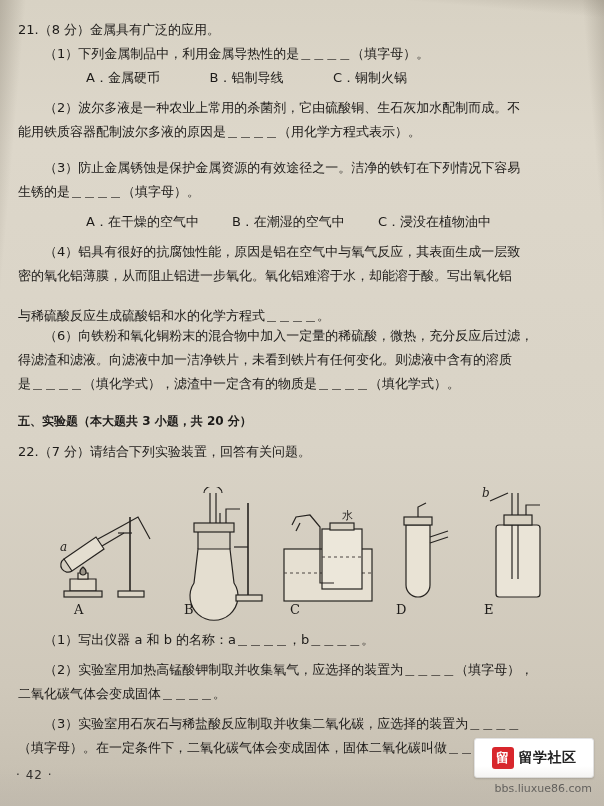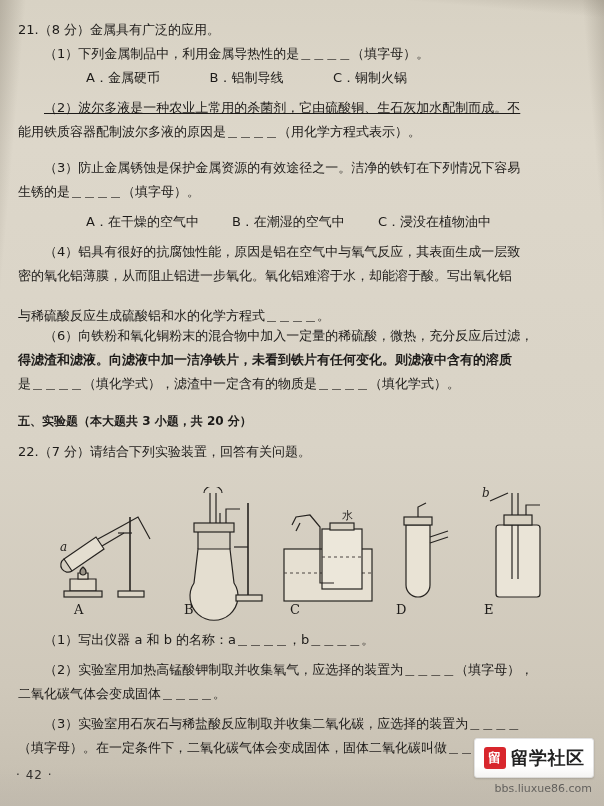--- a/index.html
+++ b/index.html
@@ -89,21 +89,21 @@
   .wm .wm-mark {
     width: 22px; height: 22px;
     background: #d8262c;
     border-radius: 3px;
     color: #fff;
     font-size: 13px;
     font-weight: bold;
     display: flex; align-items: center; justify-content: center;
   }
   .wm .wm-text {
-    font-size: 18px;
+    font-size: 14px;
     color: #222;
     font-weight: bold;
     letter-spacing: 0.5px;
   }
   .wm-url {
     position: absolute;
     right: 12px;
     bottom: 8px;
     font-size: 11px;
     color: #3a3a3a;
@@ -124,21 +124,21 @@
 
     <div class="block" style="left:18px; top:20px; width:568px;">
       <span class="line">21.（8 分）金属具有广泛的应用。</span>
     </div>
     <div class="block" style="left:44px; top:44px; width:542px;">
       <span class="line">（1）下列金属制品中，利用金属导热性的是＿＿＿＿（填字母）。</span>
     </div>
     <div class="block" style="left:86px; top:68px; width:500px;">
       <span class="line">A．金属硬币            B．铝制导线            C．铜制火锅</span>
     </div>
-    <div class="block" style="left:44px; top:98px; width:548px;text-decoration:underline;">
+    <div class="block" style="left:44px; top:98px; width:548px;">
       <span class="line">（2）波尔多液是一种农业上常用的杀菌剂，它由硫酸铜、生石灰加水配制而成。不</span>
     </div>
     <div class="block" style="left:18px; top:122px; width:568px;">
       <span class="line">能用铁质容器配制波尔多液的原因是＿＿＿＿（用化学方程式表示）。</span>
     </div>
     <div class="block" style="left:44px; top:158px; width:548px;">
       <span class="line">（3）防止金属锈蚀是保护金属资源的有效途径之一。洁净的铁钉在下列情况下容易</span>
     </div>
     <div class="block" style="left:18px; top:182px; width:568px;">
       <span class="line">生锈的是＿＿＿＿（填字母）。</span>
@@ -151,21 +151,21 @@
     </div>
     <div class="block" style="left:18px; top:266px; width:568px;">
       <span class="line">密的氧化铝薄膜，从而阻止铝进一步氧化。氧化铝难溶于水，却能溶于酸。写出氧化铝</span>
     </div>
     <div class="block" style="left:18px; top:306px; width:568px;">
       <span class="line">与稀硫酸反应生成硫酸铝和水的化学方程式＿＿＿＿。</span>
     </div>
     <div class="block" style="left:44px; top:326px; width:548px;">
       <span class="line">（6）向铁粉和氧化铜粉末的混合物中加入一定量的稀硫酸，微热，充分反应后过滤，</span>
     </div>
-    <div class="block" style="left:18px; top:350px; width:568px;font-weight:bold;">
+    <div class="block" style="left:18px; top:350px; width:568px;">
       <span class="line">得滤渣和滤液。向滤液中加一洁净铁片，未看到铁片有任何变化。则滤液中含有的溶质</span>
     </div>
     <div class="block" style="left:18px; top:374px; width:568px;">
       <span class="line">是＿＿＿＿（填化学式），滤渣中一定含有的物质是＿＿＿＿（填化学式）。</span>
     </div>
 
     <div class="block sec-title" style="left:18px; top:412px; width:568px;">
       <span class="line">五、实验题（本大题共 3 小题，共 20 分）</span>
     </div>
 

